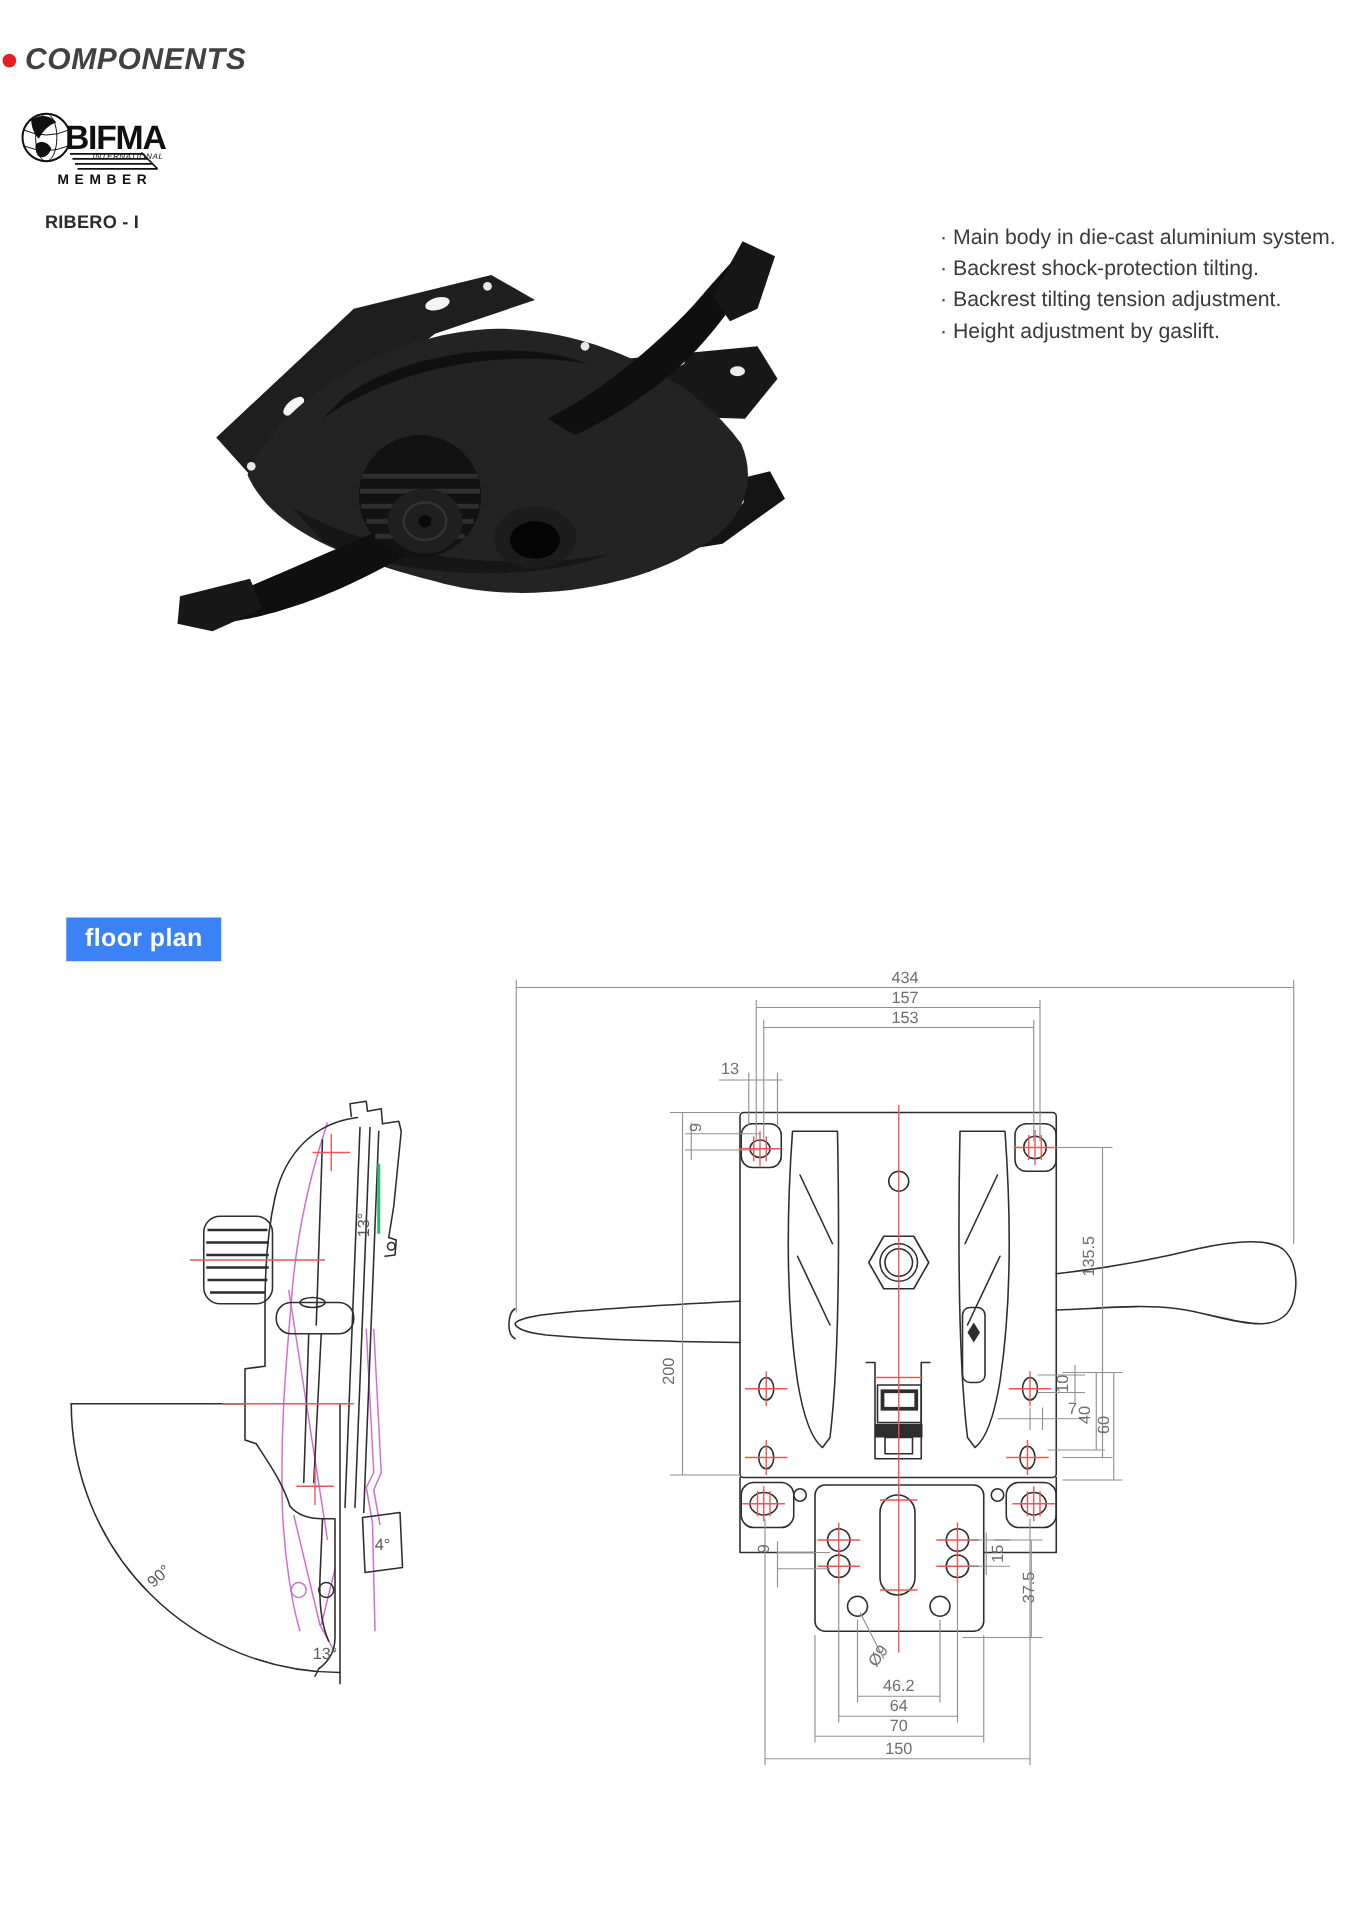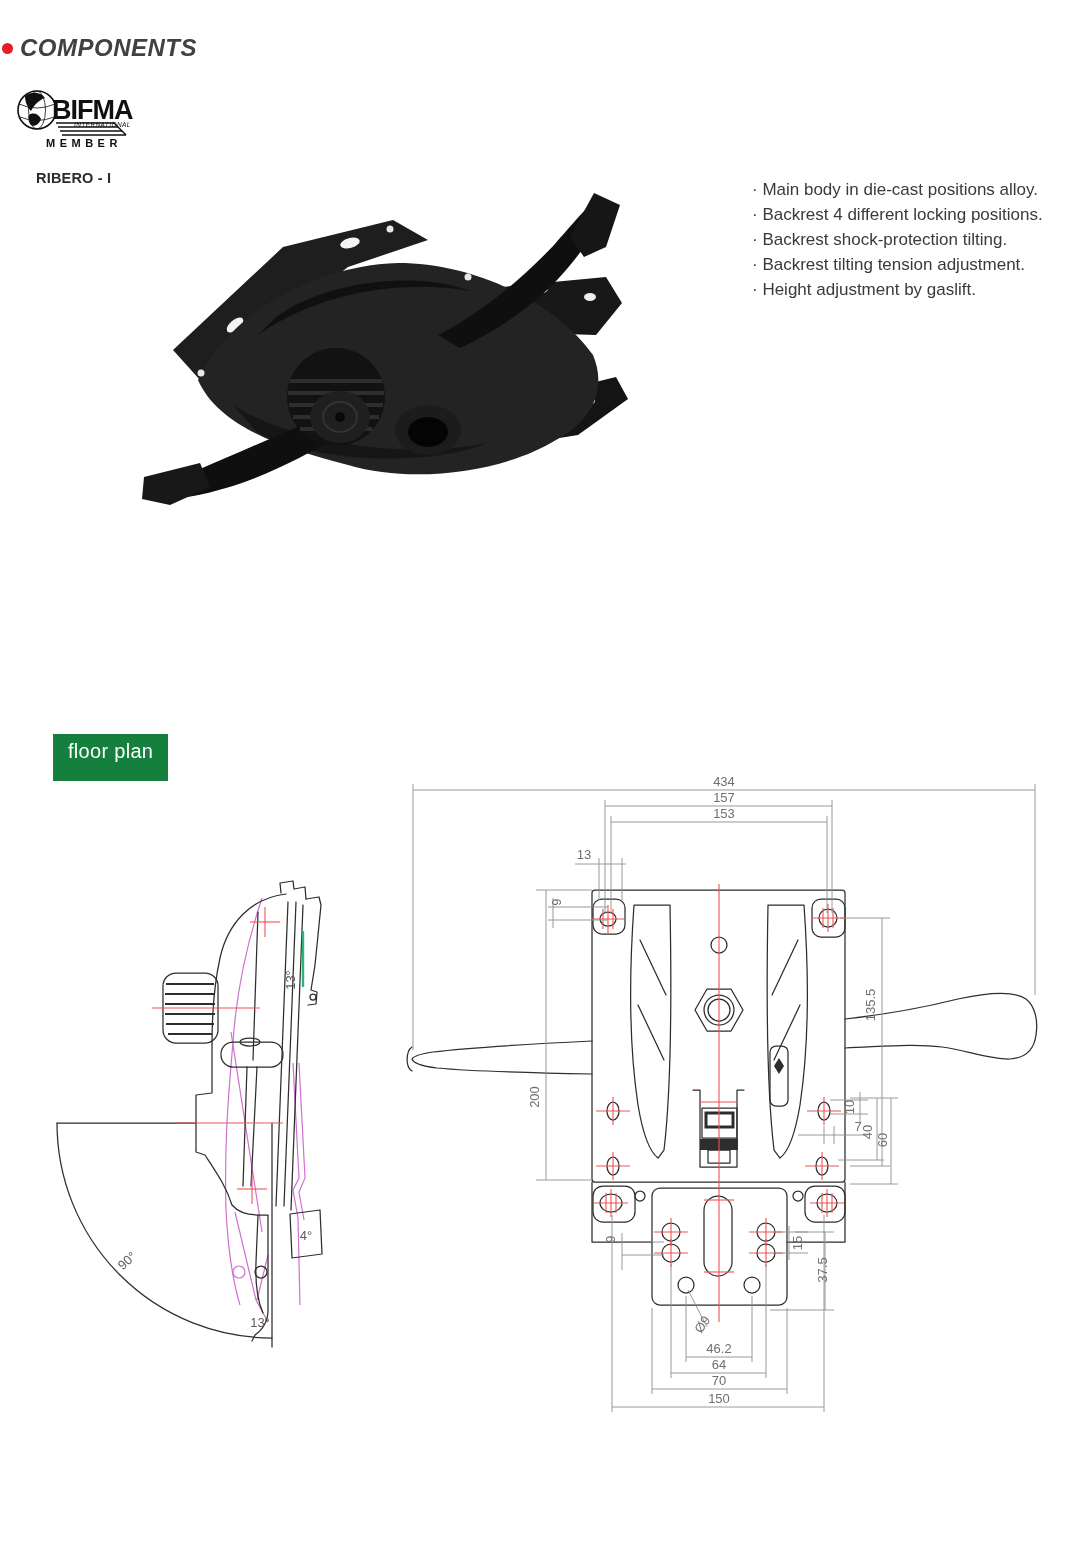--- a/index.html
+++ b/index.html
@@ -9,22 +9,22 @@
   .hdr{position:absolute;left:0;top:34px;display:flex;align-items:center;font-style:italic;}
   .hdr .dot{width:11px;height:11px;border-radius:50%;background:#e31e24;margin-left:2px;margin-right:7px;}
   .hdr .ttl{font-size:24px;font-weight:bold;letter-spacing:.5px;color:#414141;}
   
   .prodname{position:absolute;left:36px;top:170px;font-size:14.5px;font-weight:bold;color:#2b2b2b;letter-spacing:.2px;text-align:right;}
   
   .features{position:absolute;left:752px;top:178px;width:330px;}
   .features ul{list-style:none;margin:0;padding:0;}
   .features li{font-size:17px;line-height:24.9px;color:#3a3a3a;white-space:nowrap;}
   
-  .floortag{position:absolute;left:53px;top:734px;height:47px;line-height:35px;
-            background:#15803d;color:#fff;font-size:20px;font-weight:normal;padding:0 15px;letter-spacing:.3px;}
+  .floortag{position:absolute;left:53px;top:734px;height:35px;line-height:35px;
+            background:#3b82f6;color:#fff;font-size:20px;font-weight:bold;padding:0 15px;letter-spacing:.3px;}
   svg{position:absolute;pointer-events:none;}
   .logo-svg{left:16px;top:88px;}
   .photo-svg{left:138px;top:185px;}
   .plan-svg{left:0;top:0;}
   text{font-family:"Liberation Sans",sans-serif;}
   .dim{fill:#6f6f6f;font-size:13px;}
   .ang{fill:#5a5a5a;font-size:13px;}
   .k{stroke:#2d2d2d;fill:none;stroke-width:1.25;stroke-linejoin:round;stroke-linecap:round;}
   .kt{stroke:#2d2d2d;fill:none;stroke-width:2;}
   .d{stroke:#8f8f8f;fill:none;stroke-width:.9;}
@@ -100,22 +100,21 @@
       <ellipse cx="290" cy="247" rx="20" ry="15" fill="#040404"></ellipse>
 
       <circle cx="252" cy="44" r="3.5" fill="#e8e8e8"></circle>
       <circle cx="63" cy="188" r="3.5" fill="#e8e8e8"></circle>
       <circle cx="330" cy="92" r="3.5" fill="#e8e8e8"></circle>
     </g>
   </svg>
 
   <div class="features">
     <ul>
-      <li>· Main body in die-cast positions alloy.</li>
-      <li>· Backrest 4 different locking positions.</li>
+      <li>· Main body in die-cast aluminium system.</li>
       <li>· Backrest shock-protection tilting.</li>
       <li>· Backrest tilting tension adjustment.</li>
       <li>· Height adjustment by gaslift.</li>
     </ul>
   </div>
 
   <div class="floortag">floor plan</div>
 
   <svg class="plan-svg" width="1086" height="1542" viewBox="0 0 1086 1542">
 

